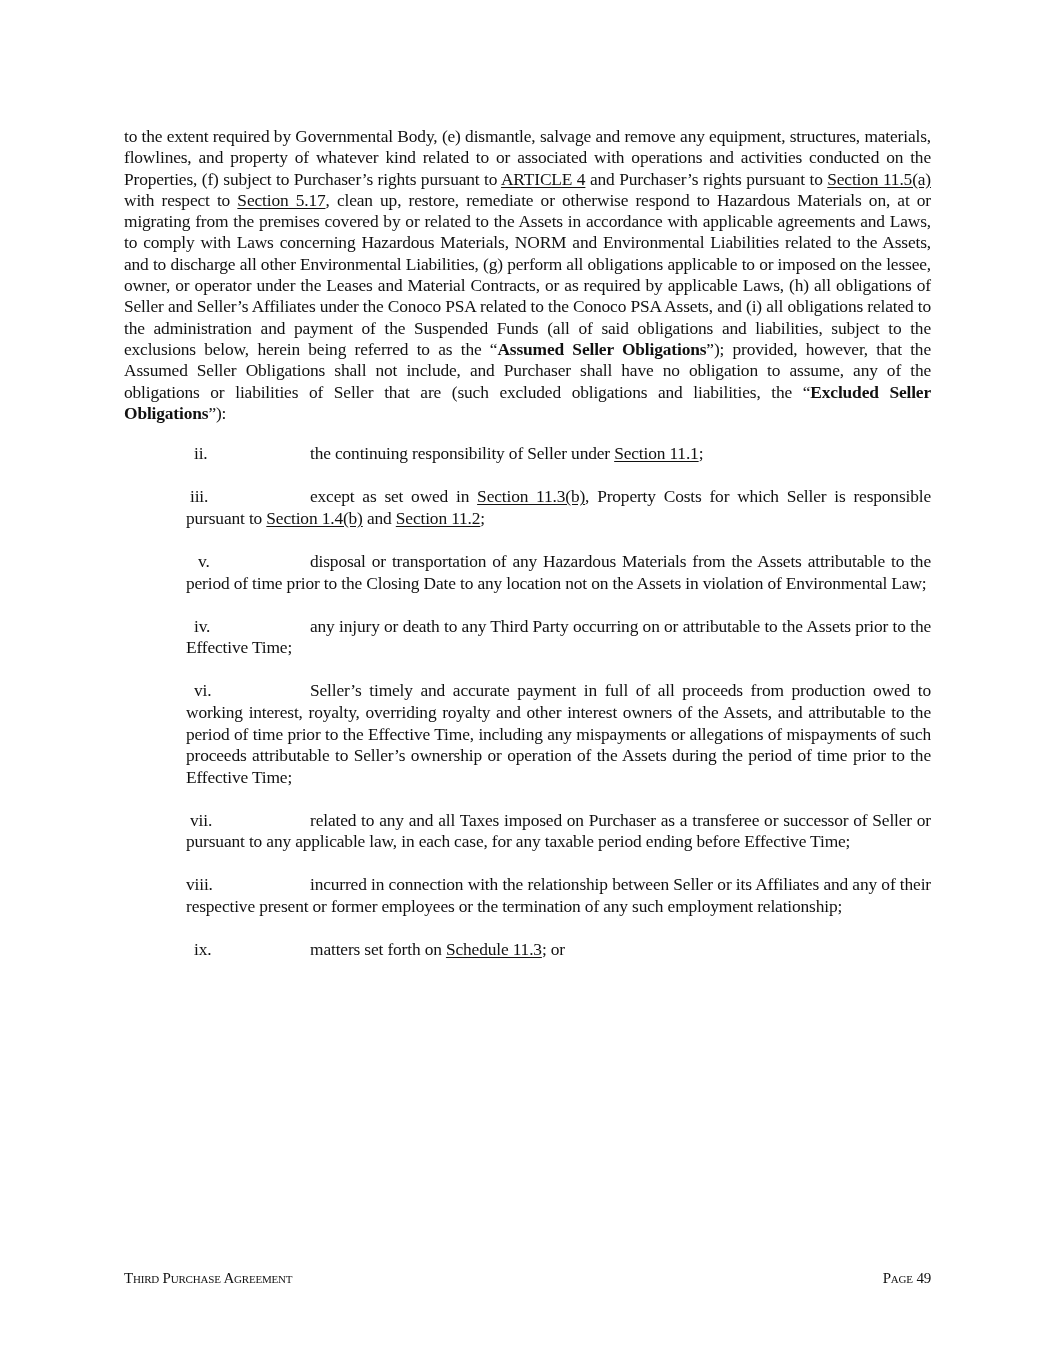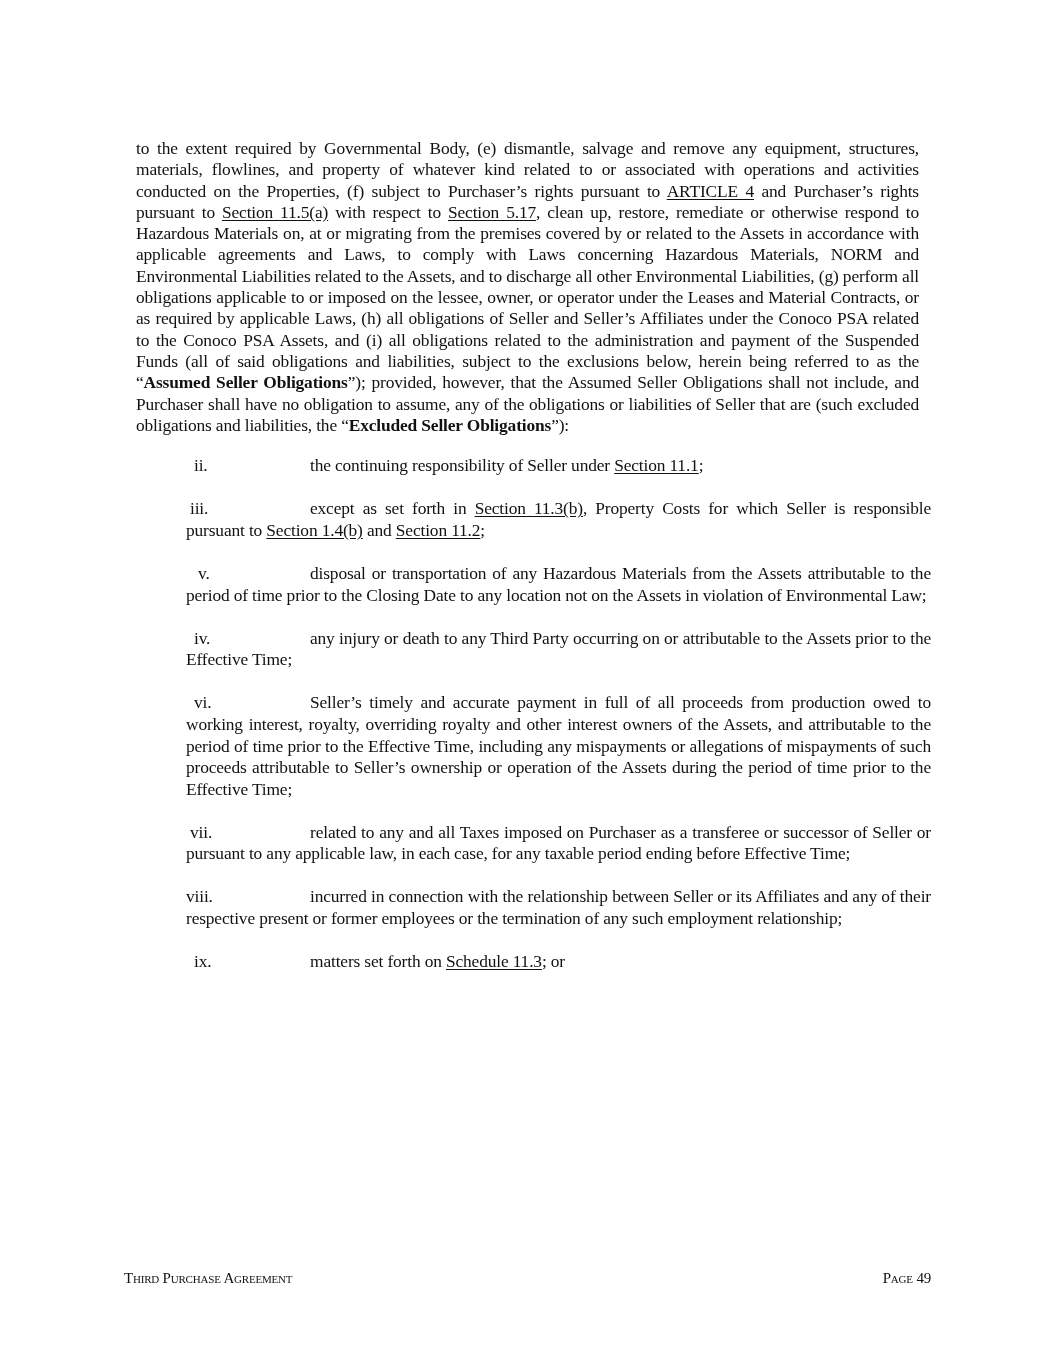--- a/index.html
+++ b/index.html
@@ -4,21 +4,21 @@
 <style>
   html, body { margin: 0; padding: 0; background: #ffffff; }
   body {
     width: 1055px; height: 1365px; position: relative; overflow: hidden;
     font-family: "Liberation Serif", "DejaVu Serif", serif;
     color: #111111;
   }
   .page { position: absolute; left: 124px; top: 126px; width: 807px; }
   .para {
     font-size: 17.4px; line-height: 21.3px; text-align: justify;
-    margin: 12px; letter-spacing: -0.15px;
+    margin: 0; letter-spacing: -0.15px;
   }
   .list { margin-top: 19px; padding-left: 62px; }
   .item {
     font-size: 17.4px; line-height: 21.6px; text-align: justify;
     margin: 0 0 21.5px 0; letter-spacing: -0.15px;
   }
   .item .num {
     display: inline-block; width: 124px; text-align: left;
   }
   .u { text-decoration: underline; text-underline-offset: 2px; }
@@ -29,21 +29,21 @@
     font-variant: small-caps; letter-spacing: -0.2px;
   }
 </style>
 </head>
 <body>
 
 <div class="page">
   <p class="para" id="main-para"><span>to the extent required by Governmental Body, (e) dismantle, salvage and remove any equipment, structures, materials, flowlines, and property of whatever kind related to or associated with operations and activities conducted on the Properties, (f) subject to Purchaser’s rights pursuant to </span><span class="u">ARTICLE 4</span><span> and Purchaser’s rights pursuant to </span><span class="u">Section 11.5(a)</span><span> with respect to </span><span class="u">Section 5.17</span><span>, clean up, restore, remediate or otherwise respond to Hazardous Materials on, at or migrating from the premises covered by or related to the Assets in accordance with applicable agreements and Laws,  to comply with Laws concerning Hazardous Materials, NORM and Environmental Liabilities related to the Assets, and to discharge all other Environmental Liabilities, (g) perform all obligations applicable to or imposed on the lessee, owner, or operator under the Leases and Material Contracts, or as required by applicable Laws, (h) all obligations of Seller and Seller’s Affiliates under the Conoco PSA related to the Conoco PSA Assets, and (i) all obligations related to the administration and payment of the Suspended Funds (all of said obligations and liabilities, subject to the exclusions below, herein being referred to as the “</span><span class="b">Assumed Seller Obligations</span><span>”); provided, however, that the Assumed Seller Obligations shall not include, and Purchaser shall have no obligation to assume, any of the obligations or liabilities of Seller that are (such excluded obligations and liabilities, the “</span><span class="b">Excluded Seller Obligations</span><span>”):</span></p>
   <div class="list" id="excl-list">
       <p class="item"><span class="num" style="padding-left: 8px; width: 116px;">ii.</span><span>the continuing responsibility of Seller under </span><span class="u">Section 11.1</span><span>;</span></p>
-      <p class="item"><span class="num" style="padding-left: 4px; width: 120px;">iii.</span><span>except as set forth in </span><span class="u">Section 11.3(b)</span><span>, Property Costs for which Seller is responsible pursuant to </span><span class="u">Section 1.4(b)</span><span> and </span><span class="u">Section 11.2</span><span>;</span></p>
+      <p class="item"><span class="num" style="padding-left: 4px; width: 120px;">iii.</span><span>except as set owed in </span><span class="u">Section 11.3(b)</span><span>, Property Costs for which Seller is responsible pursuant to </span><span class="u">Section 1.4(b)</span><span> and </span><span class="u">Section 11.2</span><span>;</span></p>
       <p class="item"><span class="num" style="padding-left: 12px; width: 112px;">v.</span><span>disposal or transportation of any Hazardous Materials from the Assets attributable to the period of time prior to the Closing Date to any location not on the Assets in violation of Environmental Law;</span></p>
       <p class="item"><span class="num" style="padding-left: 8px; width: 116px;">iv.</span><span>any injury or death to any Third Party occurring on or attributable to the Assets prior to the Effective Time;</span></p>
       <p class="item"><span class="num" style="padding-left: 8px; width: 116px;">vi.</span><span>Seller’s timely and accurate payment in full of all proceeds from production owed to working interest, royalty, overriding royalty and other interest owners of the Assets, and attributable to the period of time prior to the Effective Time, including any mispayments or allegations of mispayments of such proceeds attributable to Seller’s ownership or operation of the Assets during the period of time prior to the Effective Time;</span></p>
       <p class="item"><span class="num" style="padding-left: 4px; width: 120px;">vii.</span><span>related to any and all Taxes imposed on Purchaser as a transferee or successor of Seller or pursuant to any applicable law, in each case, for any taxable period ending before Effective Time;</span></p>
       <p class="item"><span class="num" style="padding-left: 0px; width: 124px;">viii.</span><span>incurred in connection with the relationship between Seller or its Affiliates and any of their respective present or former employees or the termination of any such employment relationship;</span></p>
       <p class="item"><span class="num" style="padding-left: 8px; width: 116px;">ix.</span><span>matters set forth on </span><span class="u">Schedule 11.3</span><span>; or</span></p>
     </div>
 </div>
 
 <div class="footer">

